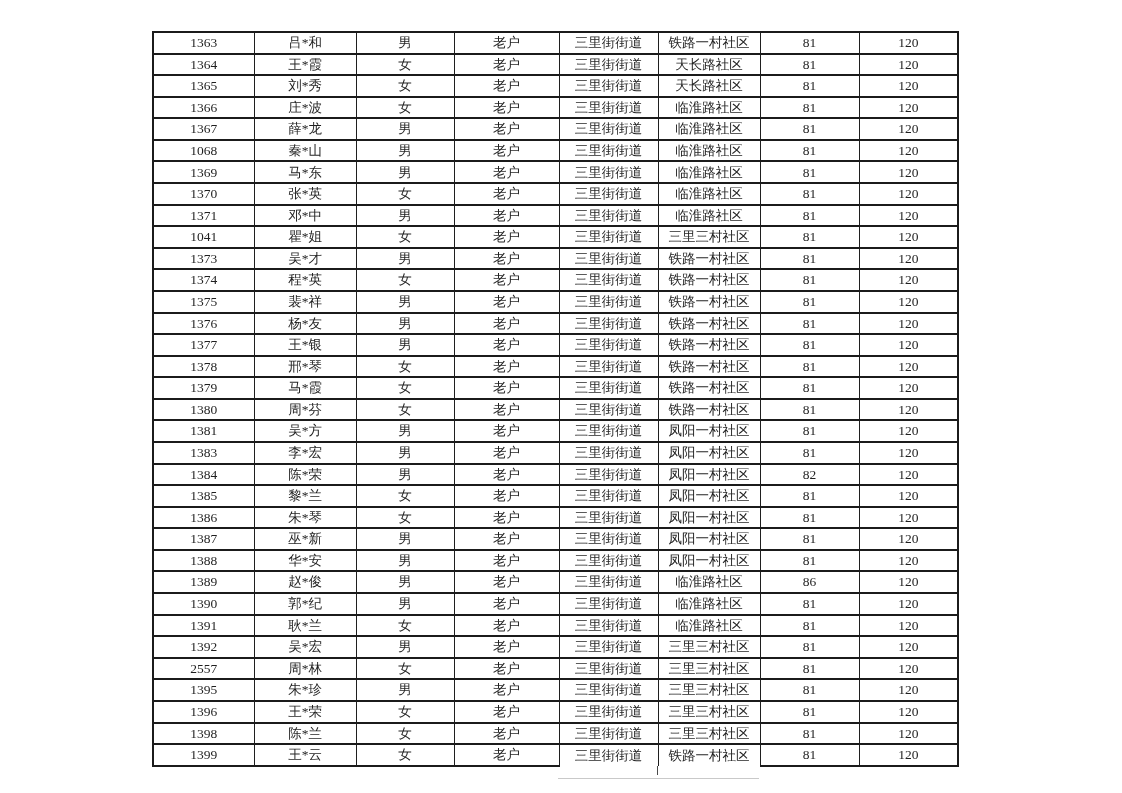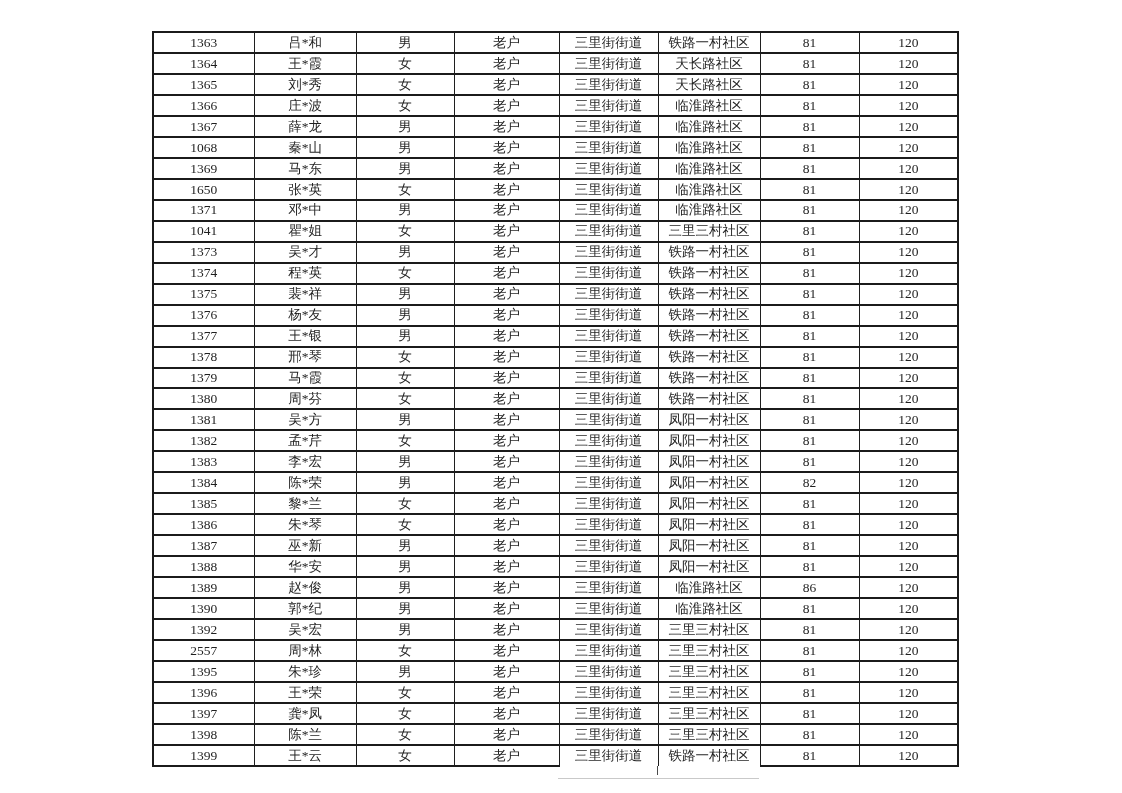--- a/index.html
+++ b/index.html
@@ -146,21 +146,21 @@
           <td>1369</td>
           <td>马*东</td>
           <td>男</td>
           <td>老户</td>
           <td>三里街街道</td>
           <td>临淮路社区</td>
           <td>81</td>
           <td>120</td>
         </tr>
         <tr>
-          <td>1650</td>
+          <td>1370</td>
           <td>张*英</td>
           <td>女</td>
           <td>老户</td>
           <td>三里街街道</td>
           <td>临淮路社区</td>
           <td>81</td>
           <td>120</td>
         </tr>
         <tr>
           <td>1371</td>
@@ -266,30 +266,20 @@
           <td>1381</td>
           <td>吴*方</td>
           <td>男</td>
           <td>老户</td>
           <td>三里街街道</td>
           <td>凤阳一村社区</td>
           <td>81</td>
           <td>120</td>
         </tr>
         <tr>
-          <td>1382</td>
-          <td>孟*芹</td>
-          <td>女</td>
-          <td>老户</td>
-          <td>三里街街道</td>
-          <td>凤阳一村社区</td>
-          <td>81</td>
-          <td>120</td>
-        </tr>
-        <tr>
           <td>1383</td>
           <td>李*宏</td>
           <td>男</td>
           <td>老户</td>
           <td>三里街街道</td>
           <td>凤阳一村社区</td>
           <td>81</td>
           <td>120</td>
         </tr>
         <tr>
@@ -356,20 +346,30 @@
           <td>1390</td>
           <td>郭*纪</td>
           <td>男</td>
           <td>老户</td>
           <td>三里街街道</td>
           <td>临淮路社区</td>
           <td>81</td>
           <td>120</td>
         </tr>
         <tr>
+          <td>1391</td>
+          <td>耿*兰</td>
+          <td>女</td>
+          <td>老户</td>
+          <td>三里街街道</td>
+          <td>临淮路社区</td>
+          <td>81</td>
+          <td>120</td>
+        </tr>
+        <tr>
           <td>1392</td>
           <td>吴*宏</td>
           <td>男</td>
           <td>老户</td>
           <td>三里街街道</td>
           <td>三里三村社区</td>
           <td>81</td>
           <td>120</td>
         </tr>
         <tr>
@@ -388,30 +388,20 @@
           <td>男</td>
           <td>老户</td>
           <td>三里街街道</td>
           <td>三里三村社区</td>
           <td>81</td>
           <td>120</td>
         </tr>
         <tr>
           <td>1396</td>
           <td>王*荣</td>
-          <td>女</td>
-          <td>老户</td>
-          <td>三里街街道</td>
-          <td>三里三村社区</td>
-          <td>81</td>
-          <td>120</td>
-        </tr>
-        <tr>
-          <td>1397</td>
-          <td>龚*凤</td>
           <td>女</td>
           <td>老户</td>
           <td>三里街街道</td>
           <td>三里三村社区</td>
           <td>81</td>
           <td>120</td>
         </tr>
         <tr>
           <td>1398</td>
           <td>陈*兰</td>

